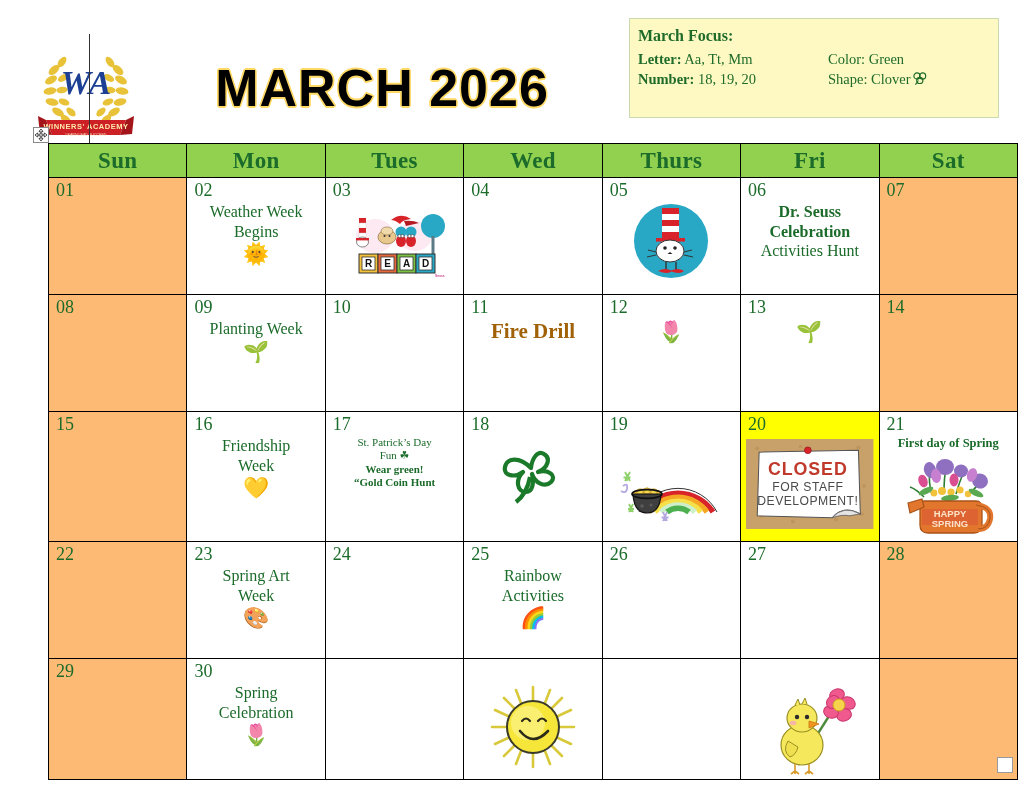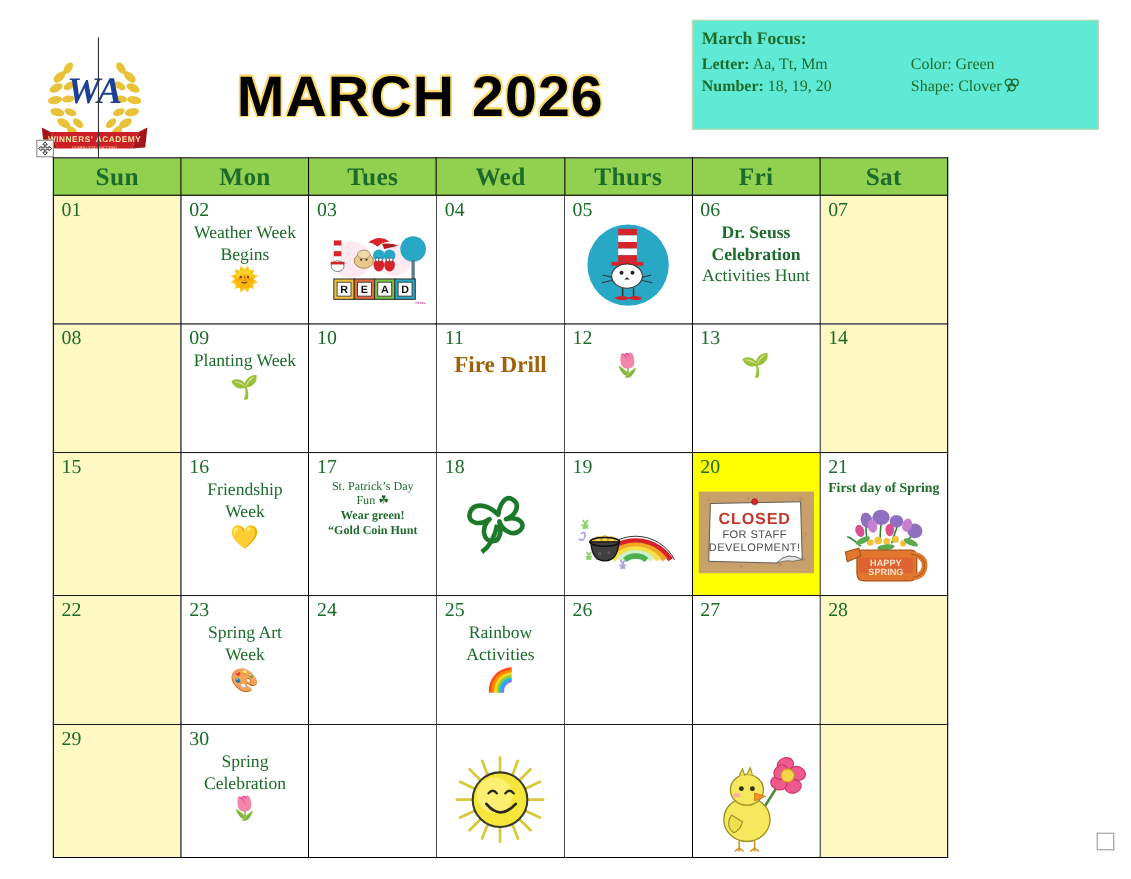--- a/index.html
+++ b/index.html
@@ -62,21 +62,21 @@
     background: #ffffff;
     box-sizing: border-box;
   }
 
   
   #focus-box {
     position: absolute;
     right: 29px; top: 18px;
     width: 370px;
     min-height: 100px;
-    background: #5eead4;
+    background: #fef9c3;
     border: 1px solid #c9d9b0;
     box-sizing: border-box;
     padding: 6px 8px 8px 8px;
     color: #1f6b2a;
     font-family: "Liberation Serif", serif;
     font-size: 14.5px;
     line-height: 1.42;
   }
   #focus-box .focus-title {
     font-weight: bold;
@@ -87,21 +87,21 @@
   #focus-box .frow { display: flex; }
   #focus-box .fcol-l { width: 190px; }
   #focus-box .fcol-r { flex: 1; }
   #focus-box .lbl { font-weight: bold; }
   #focus-box .theme-line { margin-top: 0px; }
 
   
   #calendar {
     position: absolute;
     left: 48px; top: 143px;
-    width: 814px;
+    width: 970px;
     border-collapse: collapse;
     table-layout: fixed;
   }
   #calendar th, #calendar td {
     border: 1px solid #000000;
     vertical-align: top;
     padding: 0;
   }
   #calendar th {
     background: #92d050;
@@ -112,21 +112,21 @@
     font-size: 23px;
     text-align: center;
     vertical-align: middle;
     letter-spacing: .3px;
   }
   #calendar td {
     height: 116px;
     background: #ffffff;
     position: relative;
   }
-  #calendar td.weekend-dim { background: #fef9c3; }
+  #calendar td.weekend-dim { background: #fdba74; }
   #calendar td.highlight { background: #ffff00; }
 
   .daynum {
     position: absolute;
     left: 7px; top: 3px;
     font-size: 18px;
     color: #1b6b2a;
     font-family: "Liberation Serif", serif;
     line-height: 1.1;
   }

